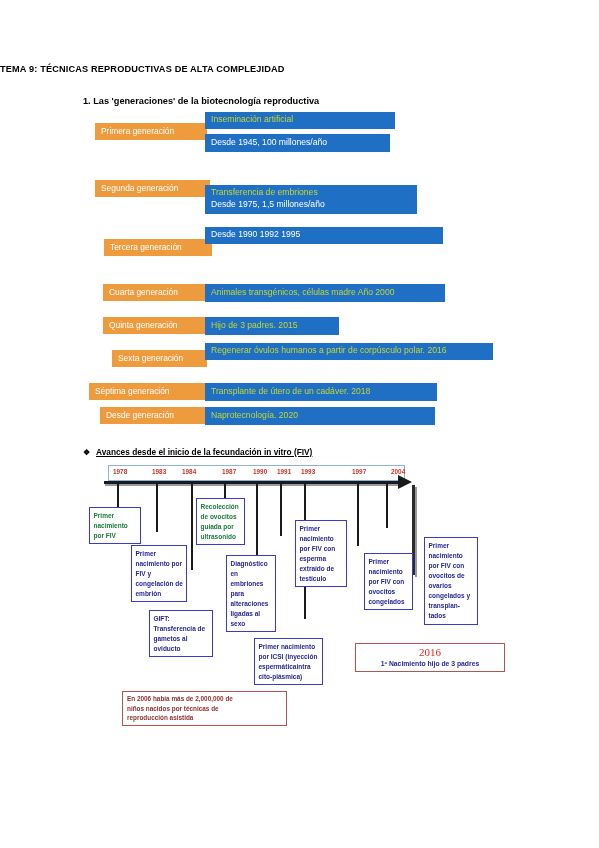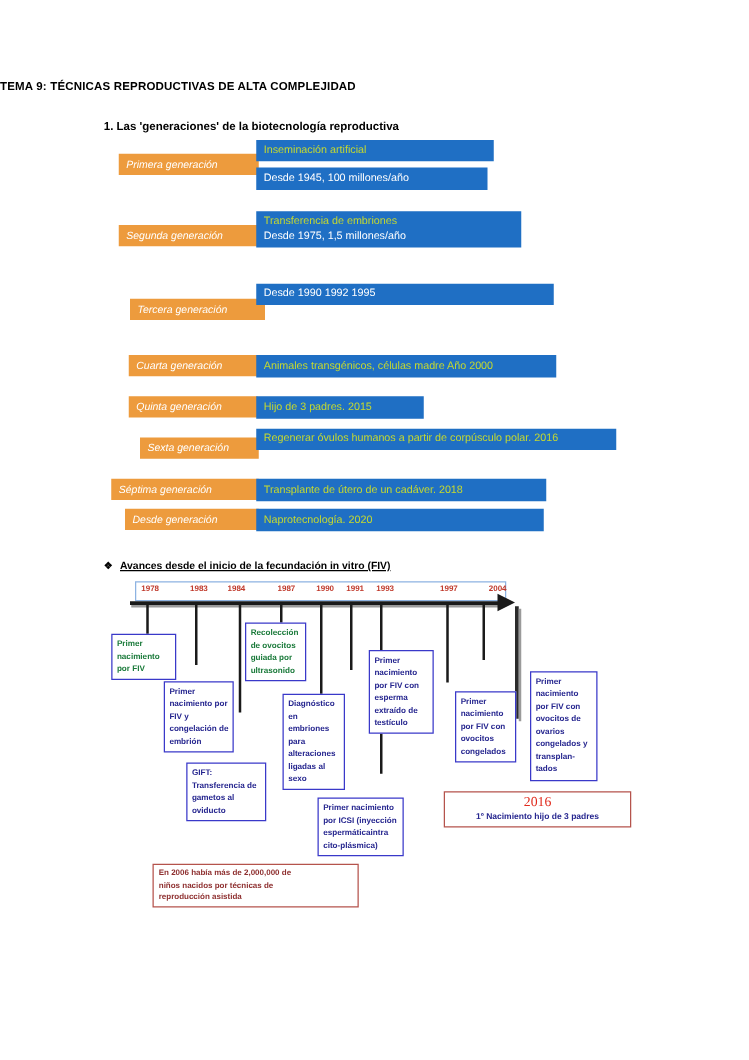--- a/index.html
+++ b/index.html
@@ -30,21 +30,20 @@
   .gen-row { position:absolute; }
 
   .tag {
     position:absolute;
     background:#ed9b3d;
     color:#ffffff;
     font-size:8.4px;
     line-height:1;
     padding:4px 6px 5px 6px;
     white-space:nowrap;
-    font-style:italic;
   }
   .panel {
     position:absolute;
     background:#1f6fc4;
     color:#ffffff;
     font-size:8.6px;
     padding:3px 7px 3px 6px;
     white-space:nowrap;
   }
   .panel.two-line { padding-top:2px; padding-bottom:3px; }
@@ -153,21 +152,21 @@
     <div class="panel two-line" style="left:205px;top:0px;width:190px;">
       <span class="l1">Inseminación artificial</span>
     </div>
     <div class="panel" style="left:205px;top:22px;width:185px;">
       <span class="l2">Desde 1945,    100 millones/año</span>
     </div>
   </div>
 
   <div class="gen-row" style="left:0;top:57px;">
     <div class="tag" style="left:95px;top:11px;width:115px;">Segunda generación</div>
-    <div class="panel two-line" style="left:205px;top:0px;width:212px;">
+    <div class="panel two-line" style="left:205px;top:16px;width:212px;">
       <span class="l1">Transferencia de embriones</span>
       <span class="l2">Desde 1975,    1,5 millones/año</span>
     </div>
   </div>
 
   <div class="gen-row" style="left:0;top:115px;">
     <div class="tag" style="left:104px;top:12px;width:108px;">Tercera generación</div>
     <div class="panel two-line div-line" style="left:205px;top:0px;width:238px;">
       <span class="l2">Desde 1990          1992      1995</span>
     </div>
@@ -256,21 +255,21 @@
   <div class="cbox" style="left:226px;top:90px;width:50px;">Diagnóstico en embriones para alteraciones ligadas al sexo</div>
 
   <div class="cbox" style="left:295px;top:55px;width:52px;">Primer nacimiento por FIV con esperma extraído de testículo</div>
 
   <div class="cbox" style="left:254px;top:173px;width:69px;">Primer nacimiento por ICSI (inyección espermáticaintra cito-plásmica)</div>
 
   <div class="cbox" style="left:364px;top:88px;width:49px;">Primer nacimiento por FIV con ovocitos congelados</div>
 
   <div class="cbox" style="left:424px;top:72px;width:54px;">Primer nacimiento por FIV con ovocitos de ovarios congelados y transplan-tados</div>
 
-  <div class="rbox" style="left:355px;top:168px;width:150px;">
+  <div class="rbox" style="left:355px;top:178px;width:150px;">
     <span class="year2016">2016</span>
     <span class="sub2016">1º Nacimiento hijo de 3 padres</span>
   </div>
 
   <div class="rbox stat" style="left:122px;top:226px;width:165px;">
     <span>En 2006 había más de 2,000,000 de</span>
     <span>niños nacidos por técnicas de</span>
     <span>reproducción asistida</span>
   </div>
 

